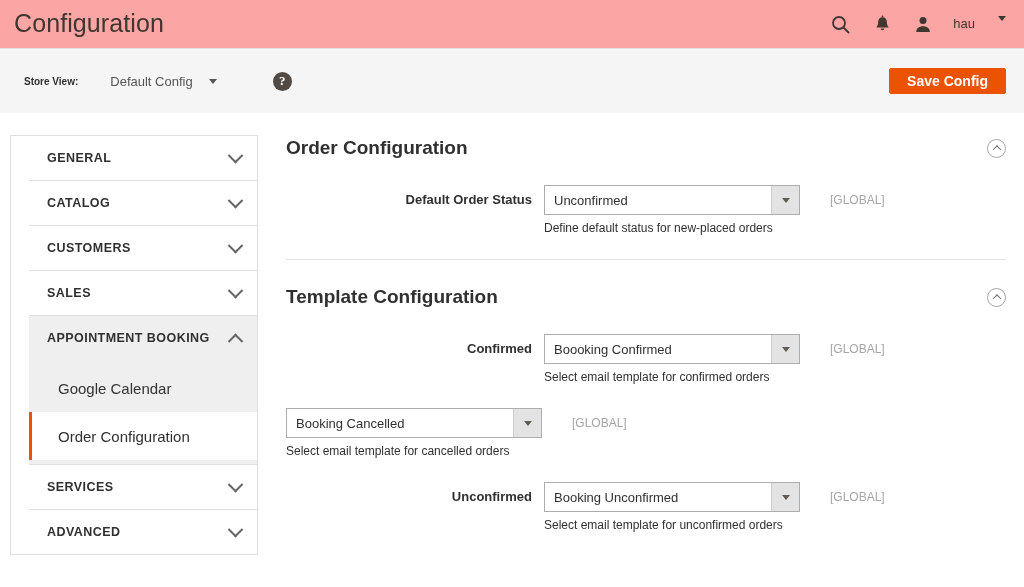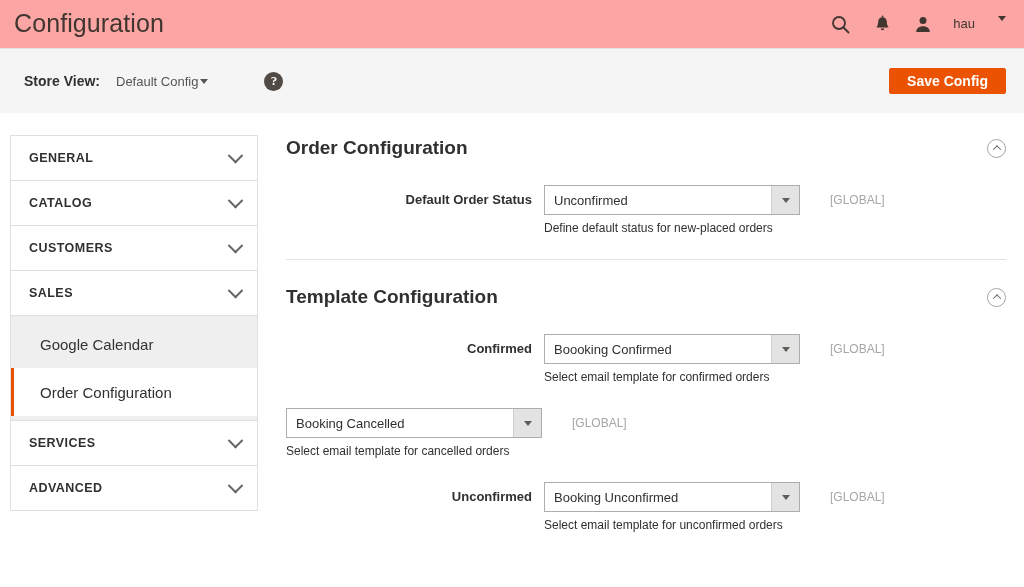--- a/index.html
+++ b/index.html
@@ -59,32 +59,32 @@
   
   .storeview-bar {
     height: 65px;
     background: #f5f5f5;
     border-top: 1px solid #e3e3e3;
     display: flex;
     align-items: center;
     padding: 0 18px 0 24px;
   }
   .sv-label {
-    font-size: 14px;
+    font-size: 10px;
     font-weight: 700;
     color: #303030;
-    margin-right: 16px;
+    margin-right: 32px;
   }
   .sv-value {
     font-size: 13px;
     color: #555;
     cursor: pointer;
     display: flex;
     align-items: center;
-    gap: 2px;
+    gap: 16px;
   }
   .sv-caret {
     width: 0; height: 0;
     border-left: 4px solid transparent;
     border-right: 4px solid transparent;
     border-top: 5px solid #555;
   }
   .help-icon {
     width: 19px; height: 19px;
     border-radius: 50%;
@@ -120,20 +120,21 @@
     padding-top: 22px;
   }
 
   
   .sidebar {
     width: 248px;
     margin-left: 10px;
     flex: 0 0 248px;
     border: 1px solid #e0e0e0;
     background: #ffffff;
+    padding-left: 18px;
   }
   .nav-section {
     border-bottom: 1px solid #e0e0e0;
   }
   .nav-section:last-child { border-bottom: none; }
   .nav-head {
     height: 44px;
     display: flex;
     align-items: center;
     padding: 0 16px 0 18px;
@@ -341,20 +342,24 @@
     </div>
 
     <div class="nav-section">
       <div class="nav-head">
         <span class="nav-head-label">SALES</span>
         <span class="chev down"></span>
       </div>
     </div>
 
     <div class="nav-section">
+      <div class="nav-head open">
+        <span class="nav-head-label">APPOINTMENT BOOKING</span>
+        <span class="chev up"></span>
+      </div>
       <div class="subnav">
         <div class="subnav-item">
           <span>Google Calendar</span>
         </div>
         <div class="subnav-item active">
           <span>Order Configuration</span>
         </div>
       </div>
     </div>
 

